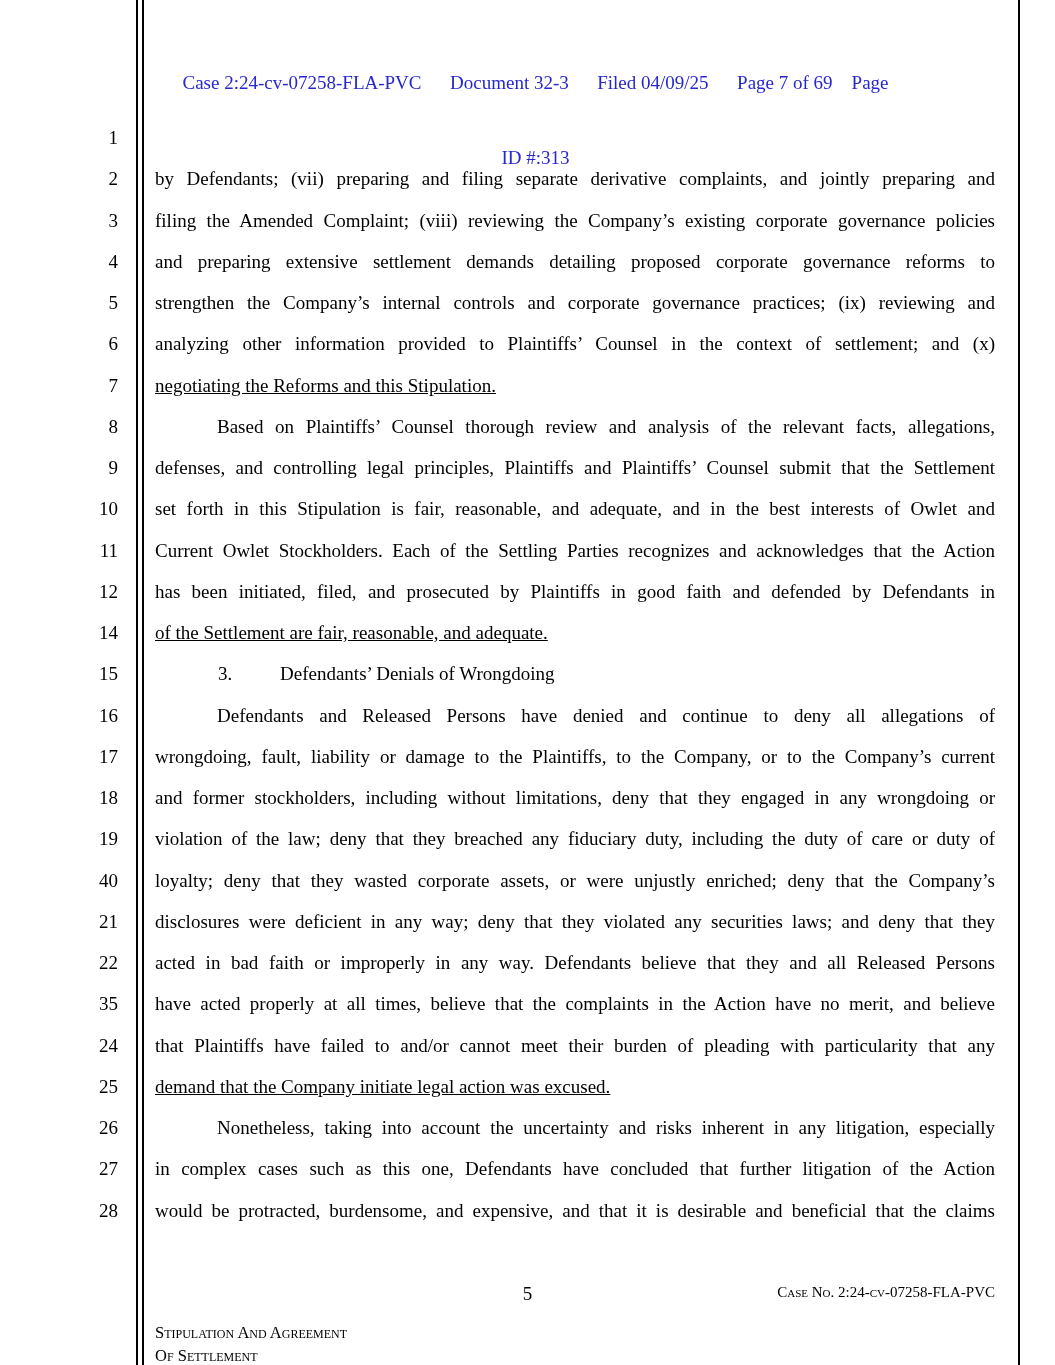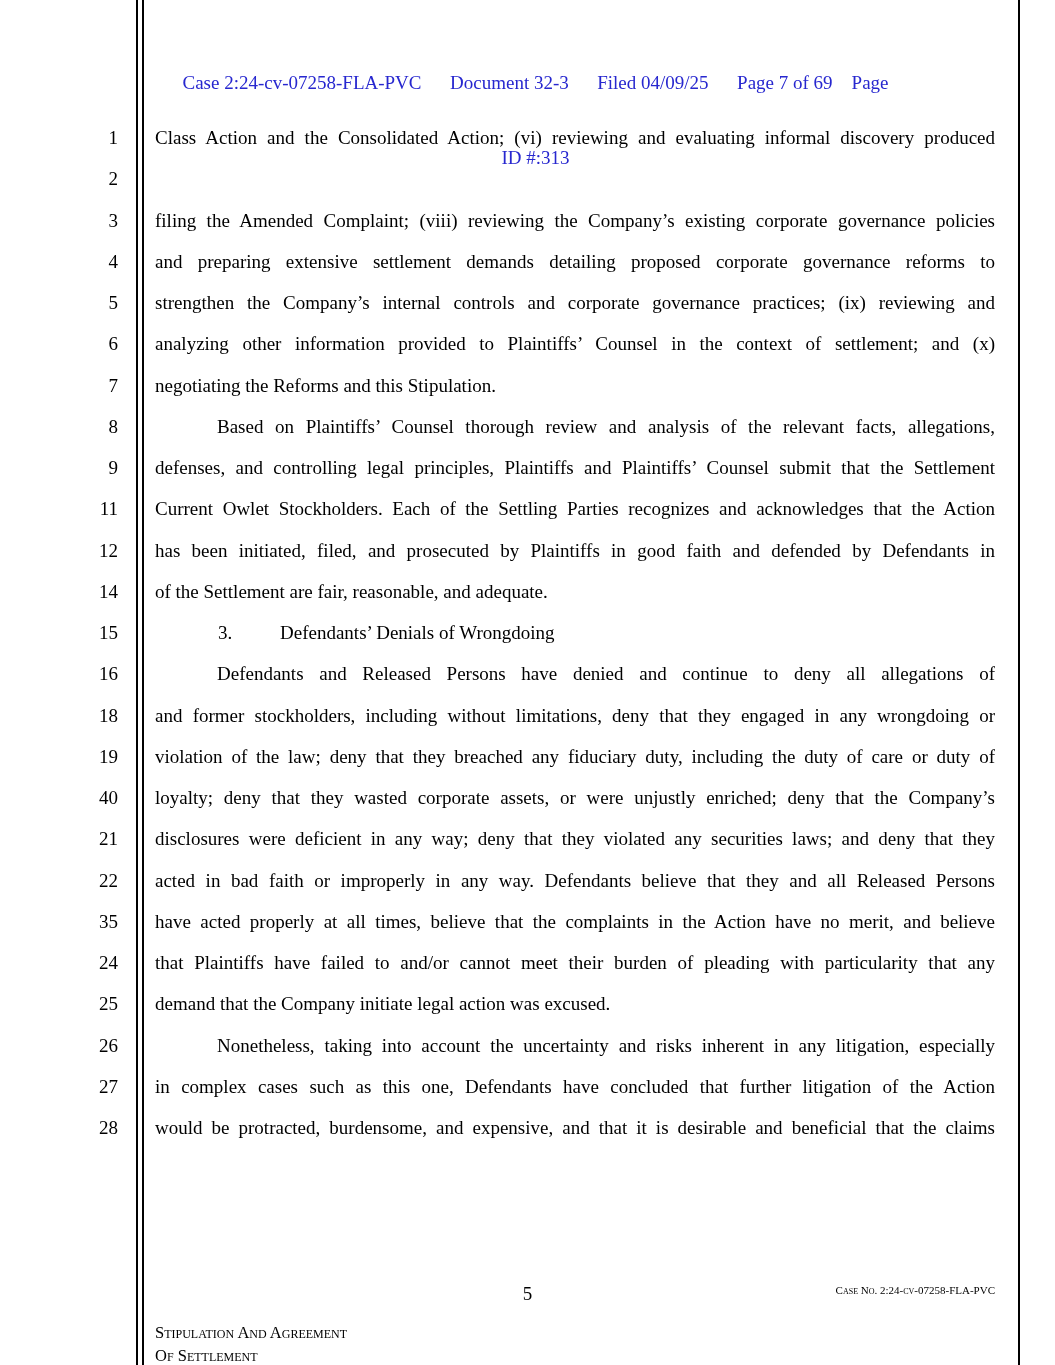--- a/index.html
+++ b/index.html
@@ -34,21 +34,21 @@
     flex:none;width:118px;
     text-align:right;
     font-size:19px;
   }
   .text{
     flex:none;width:840px;margin-left:37px;
     font-size:19px;
     text-align:justify;text-align-last:justify;
     overflow:hidden;white-space:nowrap0; 
   }
-  .text.para-end{text-align-last:left;}
+  .text.para-end{text-align-last:left;text-decoration:underline;}
   .text.indent{text-indent:62px;}
   .text.heading{
     font-weight:normal;
     text-align-last:left;
     padding-left:63px;width:777px;
   }
   .h-num{display:inline-block;width:62px;}
 
   
   .footer-left{
@@ -58,45 +58,45 @@
   }
   .footer-page-num{
     position:absolute;left:0;top:1283px;width:1055px;
     text-align:center;
     font-size:19px;
   }
   .footer-right{
     position:absolute;left:0;top:1284px;width:995px;
     text-align:right;
     font-variant:small-caps;
-    font-size:11px;
+    font-size:15px;
   }
 </style>
 </head>
 <body>
 
 <div class="page">
 
   <div class="vrule left-outer"></div>
   <div class="vrule left-inner"></div>
   <div class="vrule right"></div>
 
   <div class="ecf-stamp">
     <div>Case 2:24-cv-07258-FLA-PVC      Document 32-3      Filed 04/09/25      Page 7 of 69    Page</div>
     <div>ID #:313</div>
   </div>
 
   <div class="lines">
     <div class="row">
       <div class="num">1</div>
-      <div class="text">Class Action and the Consolidated Action; (vi) reviewing and evaluating informal discovery produced</div>
     </div>
 
     <div class="row">
       <div class="num">2</div>
+      <div class="text">by Defendants; (vii) preparing and filing separate derivative complaints, and jointly preparing and</div>
     </div>
 
     <div class="row">
       <div class="num">3</div>
       <div class="text">filing the Amended Complaint; (viii) reviewing the Company’s existing corporate governance policies</div>
     </div>
 
     <div class="row">
       <div class="num">4</div>
       <div class="text">and preparing extensive settlement demands detailing proposed corporate governance reforms to</div>
@@ -120,20 +120,24 @@
     <div class="row">
       <div class="num">8</div>
       <div class="text indent">Based on Plaintiffs’ Counsel thorough review and analysis of the relevant facts, allegations,</div>
     </div>
 
     <div class="row">
       <div class="num">9</div>
       <div class="text">defenses, and controlling legal principles, Plaintiffs and Plaintiffs’ Counsel submit that the Settlement</div>
     </div>
 
+    <div class="row">
+      <div class="num">10</div>
+      <div class="text">set forth in this Stipulation is fair, reasonable, and adequate, and in the best interests of Owlet and</div>
+    </div>
 
     <div class="row">
       <div class="num">11</div>
       <div class="text">Current Owlet Stockholders.  Each of the Settling Parties recognizes and acknowledges that the Action</div>
     </div>
 
     <div class="row">
       <div class="num">12</div>
       <div class="text">has been initiated, filed, and prosecuted by Plaintiffs in good faith and defended by Defendants in</div>
     </div>
@@ -147,20 +151,24 @@
     <div class="row">
       <div class="num">15</div>
       <div class="text heading"><span class="h-num">3.</span><span>Defendants’ Denials of Wrongdoing</span></div>
     </div>
 
     <div class="row">
       <div class="num">16</div>
       <div class="text indent">Defendants and Released Persons have denied and continue to deny all allegations of</div>
     </div>
 
+    <div class="row">
+      <div class="num">17</div>
+      <div class="text">wrongdoing, fault, liability or damage to the Plaintiffs, to the Company, or to the Company’s current</div>
+    </div>
 
     <div class="row">
       <div class="num">18</div>
       <div class="text">and former stockholders, including without limitations, deny that they engaged in any wrongdoing or</div>
     </div>
 
     <div class="row">
       <div class="num">19</div>
       <div class="text">violation of the law; deny that they breached any fiduciary duty, including the duty of care or duty of</div>
     </div>

